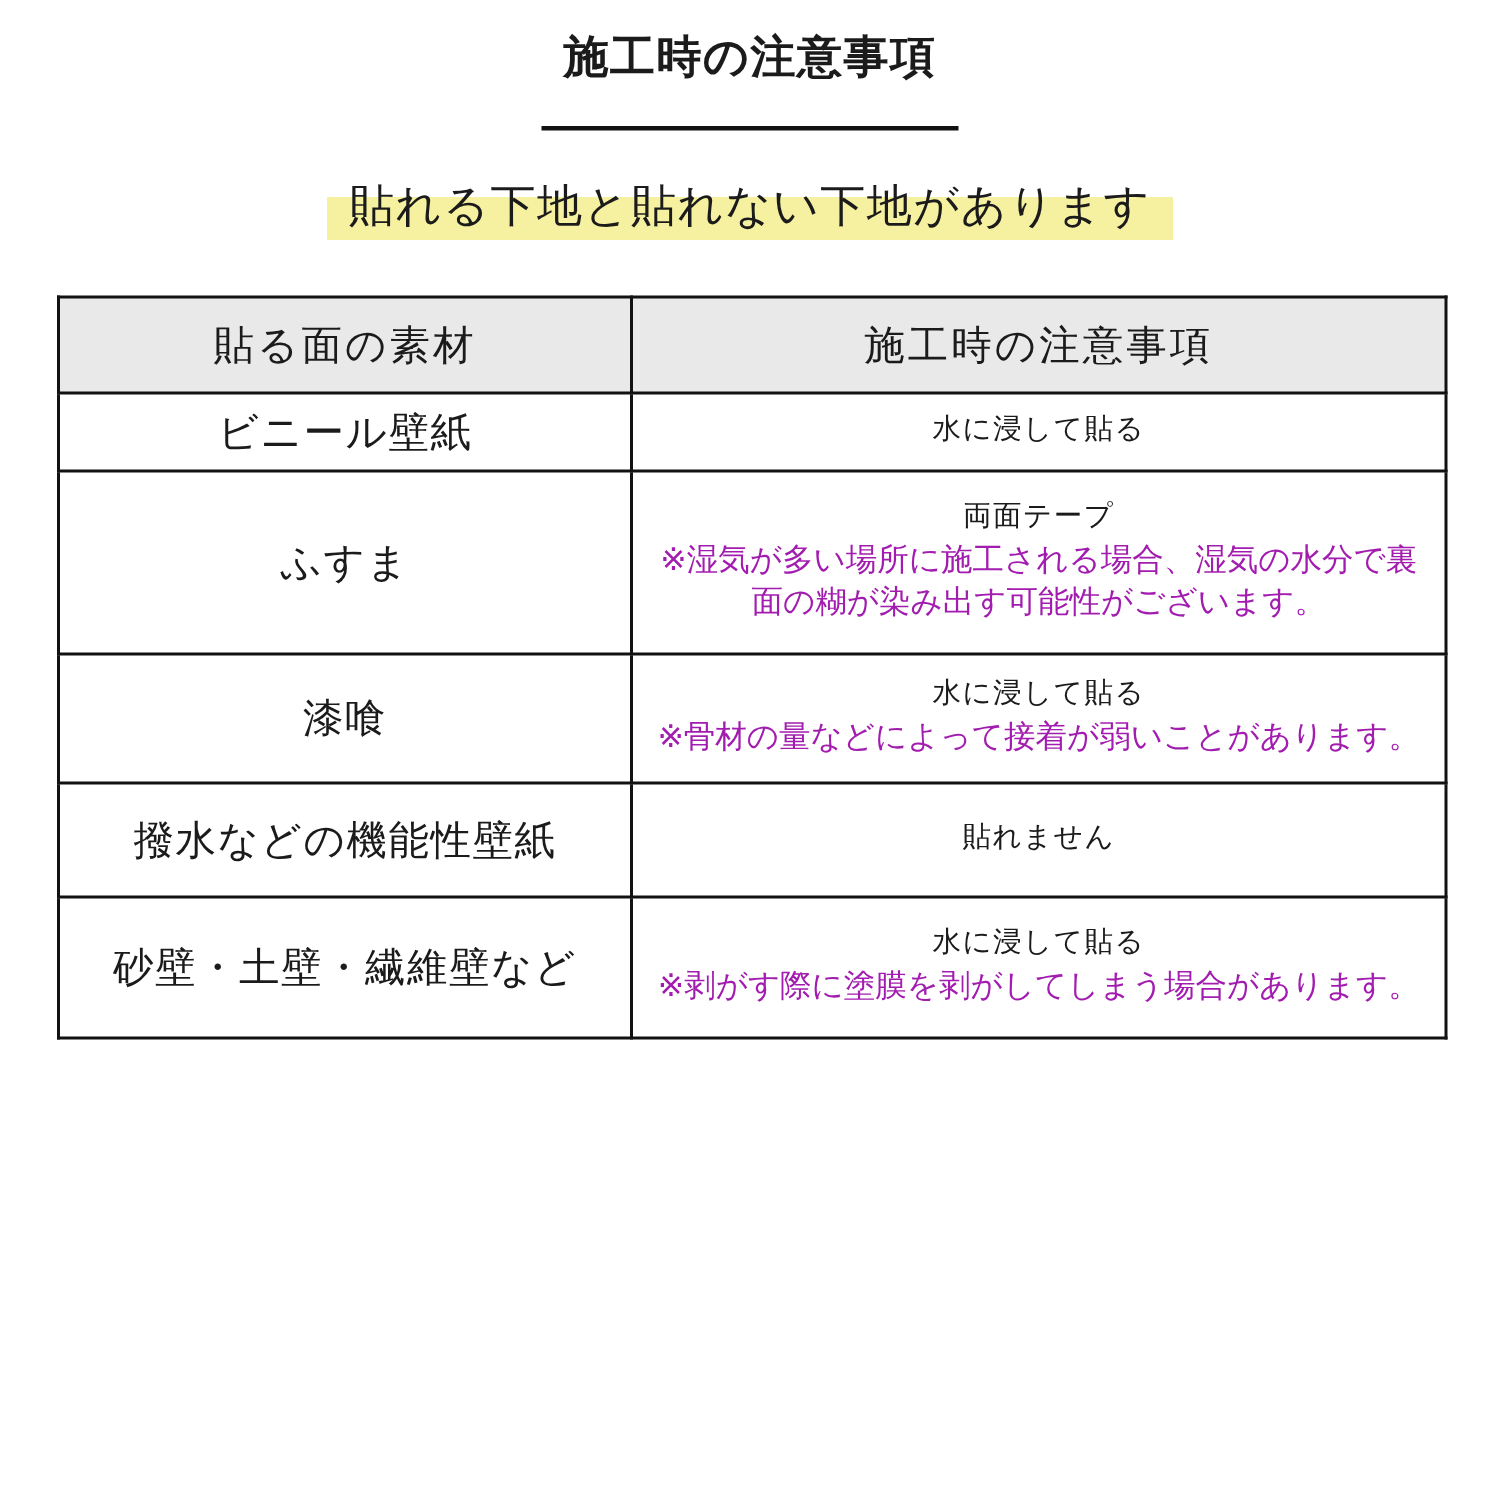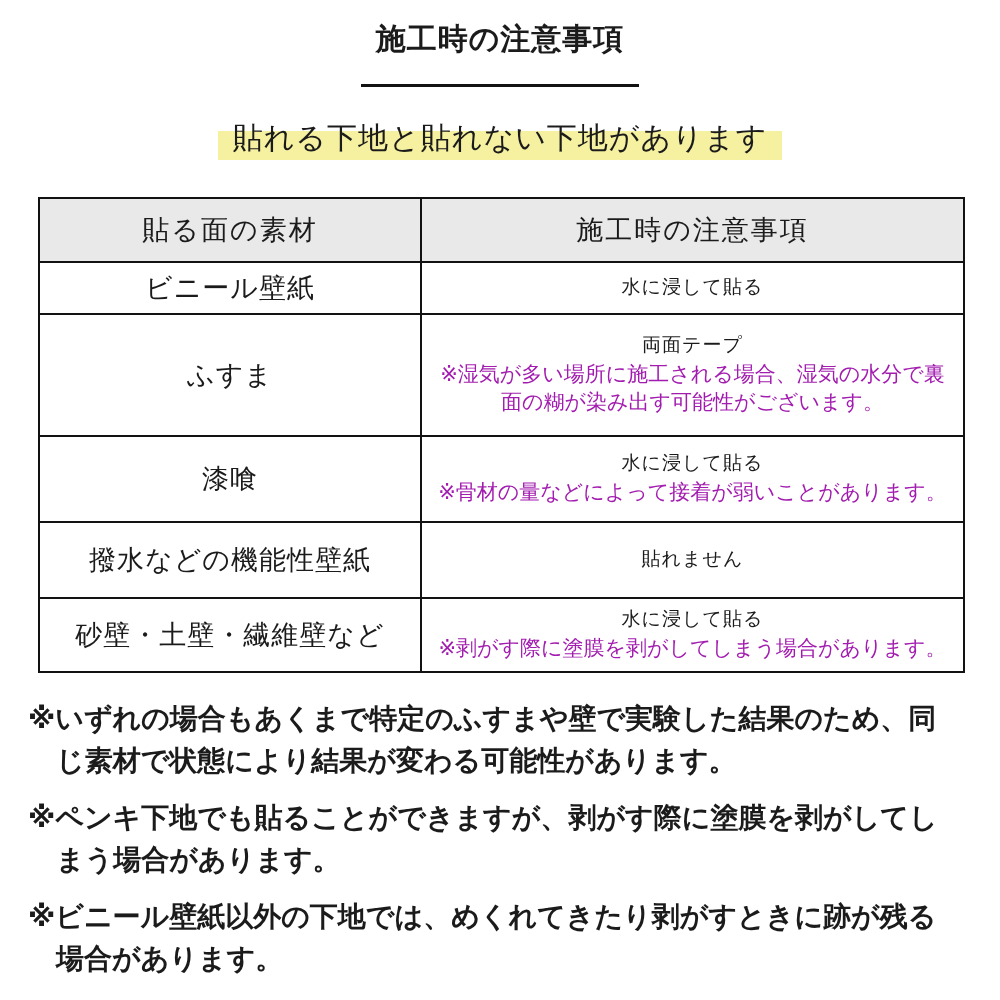--- a/index.html
+++ b/index.html
@@ -68,21 +68,21 @@
     background: var(--header_bg, #e9e9e9);
     font-size: 27px;
     font-weight: 500;
     letter-spacing: 2px;
   }
   tr.r-header { height: 64px; }
   tr.r1 { height: 52px; }
   tr.r2 { height: 122px; }
   tr.r3 { height: 86px; }
   tr.r4 { height: 76px; }
-  tr.r5 { height: 74px; }
+  tr.r5 { height: 94px; }
   .mat-cell {
     font-size: 27px;
     font-weight: 500;
     letter-spacing: 1px;
   }
   .method-cell { padding: 0 20px; }
   .method-main {
     font-size: 19px;
     font-weight: 500;
     letter-spacing: 1px;
@@ -163,19 +163,14 @@
     <tr class="r5">
       <td class="mat-cell">砂壁・土壁・繊維壁など</td>
       <td class="method-cell">
         <div class="method-main">水に浸して貼る</div>
         <div class="method-note">※剥がす際に塗膜を剥がしてしまう場合があります。</div>
       </td>
     </tr>
   </tbody>
     </table>
 
-  <div class="footnotes">
-    <div class="footnote">※いずれの場合もあくまで特定のふすまや壁で実験した結果のため、同じ素材で状態により結果が変わる可能性があります。</div>
-    <div class="footnote">※ペンキ下地でも貼ることができますが、剥がす際に塗膜を剥がしてしまう場合があります。</div>
-    <div class="footnote">※ビニール壁紙以外の下地では、めくれてきたり剥がすときに跡が残る場合があります。</div>
-  </div>
 
 </div>
 
 </body></html>

